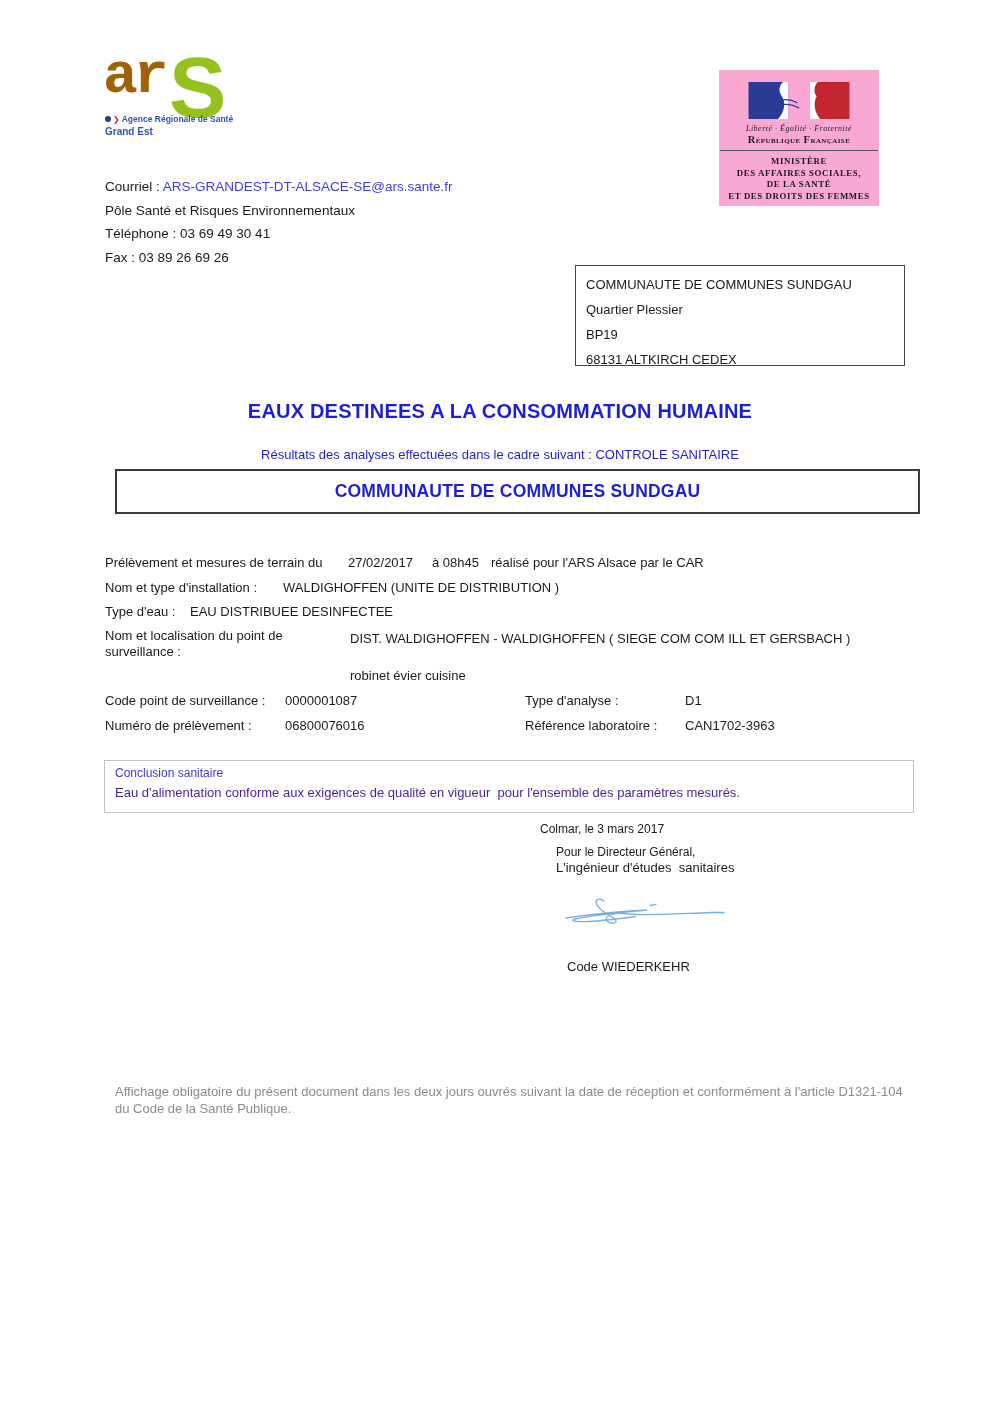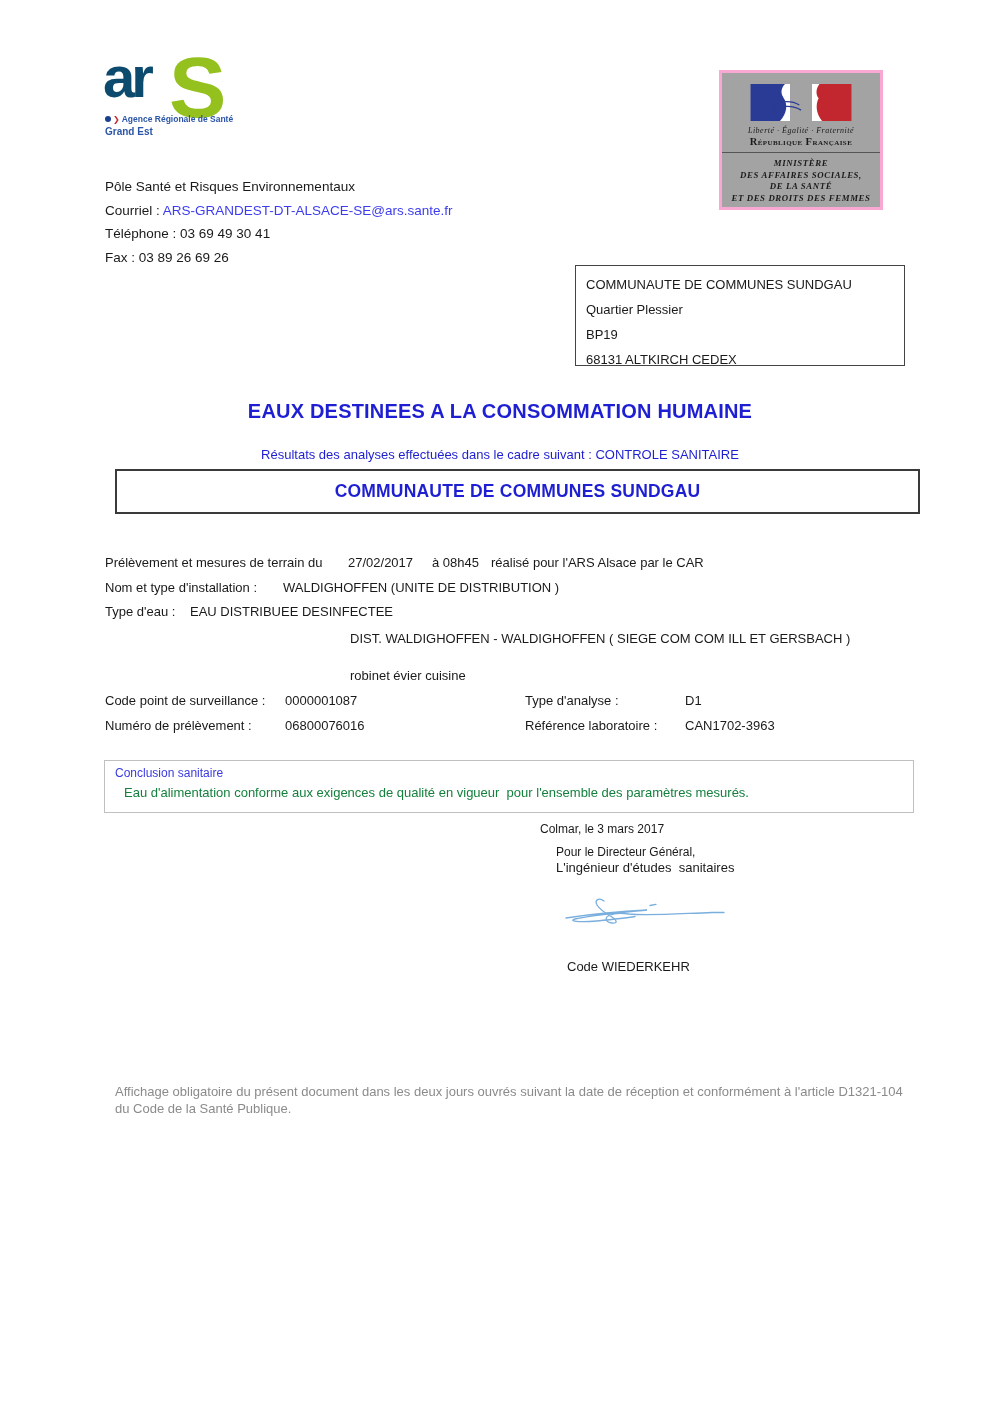--- a/index.html
+++ b/index.html
@@ -4,35 +4,35 @@
 <style>
   html,body{margin:0;padding:0;background:#ffffff;}
   .page{
     position:relative;width:1000px;height:1414px;background:#ffffff;overflow:hidden;
     font-family:"Liberation Sans","DejaVu Sans",sans-serif;color:#1a1a1a;
   }
   .abs{position:absolute;}
 
   
   .ars-logo{left:103px;top:62px;width:160px;height:90px;}
-  .ars-ar{position:absolute;left:0;top:-14px;font-size:58px;font-weight:bold;color:#0c4a6e;letter-spacing:-4px;line-height:1;}
+  .ars-ar{position:absolute;left:0;top:-14px;font-size:58px;font-weight:bold;color:#a16207;letter-spacing:-4px;line-height:1;font-family:Liberation Mono, monospace;}
   .ars-s{position:absolute;left:66px;top:-14px;font-size:86px;font-weight:600;color:#95c11f;line-height:0.92;}
   .ars-tagline{position:absolute;left:2px;top:52px;font-size:8.5px;font-weight:bold;color:#2b55a8;white-space:nowrap;display:flex;align-items:center;gap:2px;}
   .ars-dot{width:6px;height:6px;border-radius:50%;background:#1b3f8f;display:inline-block;}
   .ars-chev{color:#c22730;font-size:8px;font-weight:bold;}
   .ars-region{position:absolute;left:2px;top:64px;font-size:10px;font-weight:bold;color:#2b55a8;}
 
   
-  .ministry{left:719px;top:70px;width:158px;height:134px;border:3px solid #f9a8d4;background:#a3a3a3;text-align:center;
+  .ministry{left:719px;top:70px;width:158px;height:134px;border:1px solid #f9a8d4;background:#f9a8d4;text-align:center;
     font-family:"Liberation Serif","DejaVu Serif",serif;color:#1a1a1a;}
   .ministry .flag{margin-top:11px;}
   .ministry .motto{font-size:8px;font-style:italic;letter-spacing:0.5px;margin-top:1px;}
   .ministry .republic{font-size:10.5px;font-weight:bold;letter-spacing:0.4px;margin-top:1px;font-variant:small-caps;}
   .ministry .bottom{border-top:1px solid #555;margin-top:5px;padding:5px 2px 0 2px;}
-  .ministry .mline{font-size:8.8px;font-weight:bold;letter-spacing:0.6px;line-height:11.5px;font-style:italic;}
+  .ministry .mline{font-size:8.8px;font-weight:bold;letter-spacing:0.6px;line-height:11.5px;}
 
   
   .contact{left:105px;top:175px;font-size:13.5px;line-height:23.5px;}
   .contact a{color:#3c3cee;text-decoration:none;}
 
   
   .recipient{left:575px;top:265px;width:330px;height:101px;border:1px solid #444;padding:6px 10px;box-sizing:border-box;
     font-size:13px;line-height:25px;}
 
   
@@ -41,21 +41,21 @@
   .title-box{left:115px;top:469px;width:801px;height:41px;border:2px solid #3a3a3a;display:flex;align-items:center;justify-content:center;}
   .title-box .txt{font-size:17.5px;font-weight:bold;color:#1e1ed2;letter-spacing:0.2px;}
 
   
   .lbl,.val{position:absolute;font-size:13px;white-space:nowrap;}
   .wraplbl{position:absolute;font-size:13px;width:245px;line-height:15.5px;}
 
   
   .conclusion{left:104px;top:760px;width:810px;height:53px;border:1px solid #c0c0c0;padding:5px 10px;box-sizing:border-box;}
   .conclusion .ctitle{font-size:12px;color:#3a3ae0;margin-bottom:5px;}
-  .conclusion .ctext{font-size:13px;color:#15803d;white-space:pre-wrap;margin-left:9px;}
+  .conclusion .ctext{font-size:13px;color:#4c1d95;white-space:pre-wrap;}
 
   
   .sig-date{left:540px;top:822px;font-size:12px;}
   .sig-role1{left:556px;top:845px;font-size:12px;}
   .sig-role2{left:556px;top:860px;font-size:13px;white-space:pre-wrap;}
   .sig-svg{left:552px;top:885px;}
   .sig-name{left:567px;top:959px;font-size:13px;}
 
   
   .footer{left:115px;top:1084px;width:813px;font-size:13px;color:#8b8b8b;line-height:16.5px;}
@@ -91,22 +91,22 @@
     <div class="republic">République Française</div>
     <div class="bottom">
       <div class="mline">MINISTÈRE</div>
       <div class="mline">DES AFFAIRES SOCIALES,</div>
       <div class="mline">DE LA SANTÉ</div>
       <div class="mline">ET DES DROITS DES FEMMES</div>
     </div>
   </div>
 
   <div class="abs contact">
+    <div><span>Courriel : </span><a href="#">ARS-GRANDEST-DT-ALSACE-SE@ars.sante.fr</a></div>
     <div>Pôle Santé et Risques Environnementaux</div>
-    <div><span>Courriel : </span><a href="#">ARS-GRANDEST-DT-ALSACE-SE@ars.sante.fr</a></div>
     <div>Téléphone : 03 69 49 30 41</div>
     <div>Fax : 03 89 26 69 26</div>
   </div>
 
   <div class="abs recipient">
     <div>COMMUNAUTE DE COMMUNES SUNDGAU</div>
     <div>Quartier Plessier</div>
     <div>BP19</div>
     <div>68131 ALTKIRCH CEDEX</div>
   </div>
@@ -121,20 +121,21 @@
   <span class="val" style="left:348px;top:555px;">27/02/2017</span>
   <span class="val" style="left:432px;top:555px;">à 08h45</span>
   <span class="val" style="left:491px;top:555px;">réalisé pour l'ARS Alsace par le CAR</span>
 
   <span class="lbl" style="left:105px;top:580px;">Nom et type d'installation :</span>
   <span class="val" style="left:283px;top:580px;">WALDIGHOFFEN (UNITE DE DISTRIBUTION )</span>
 
   <span class="lbl" style="left:105px;top:604px;">Type d'eau :</span>
   <span class="val" style="left:190px;top:604px;">EAU DISTRIBUEE DESINFECTEE</span>
 
+  <span class="wraplbl" style="left:105px;top:628px;">Nom et localisation du point de surveillance :</span>
   <span class="val" style="left:350px;top:631px;">DIST. WALDIGHOFFEN - WALDIGHOFFEN ( SIEGE COM COM ILL ET GERSBACH )</span>
   <span class="val" style="left:350px;top:668px;">robinet évier cuisine</span>
 
   <span class="lbl" style="left:105px;top:693px;">Code point de surveillance :</span>
   <span class="val" style="left:285px;top:693px;">0000001087</span>
   <span class="lbl" style="left:525px;top:693px;">Type d'analyse :</span>
   <span class="val" style="left:685px;top:693px;">D1</span>
 
   <span class="lbl" style="left:105px;top:718px;">Numéro de prélèvement :</span>
   <span class="val" style="left:285px;top:718px;">06800076016</span>

